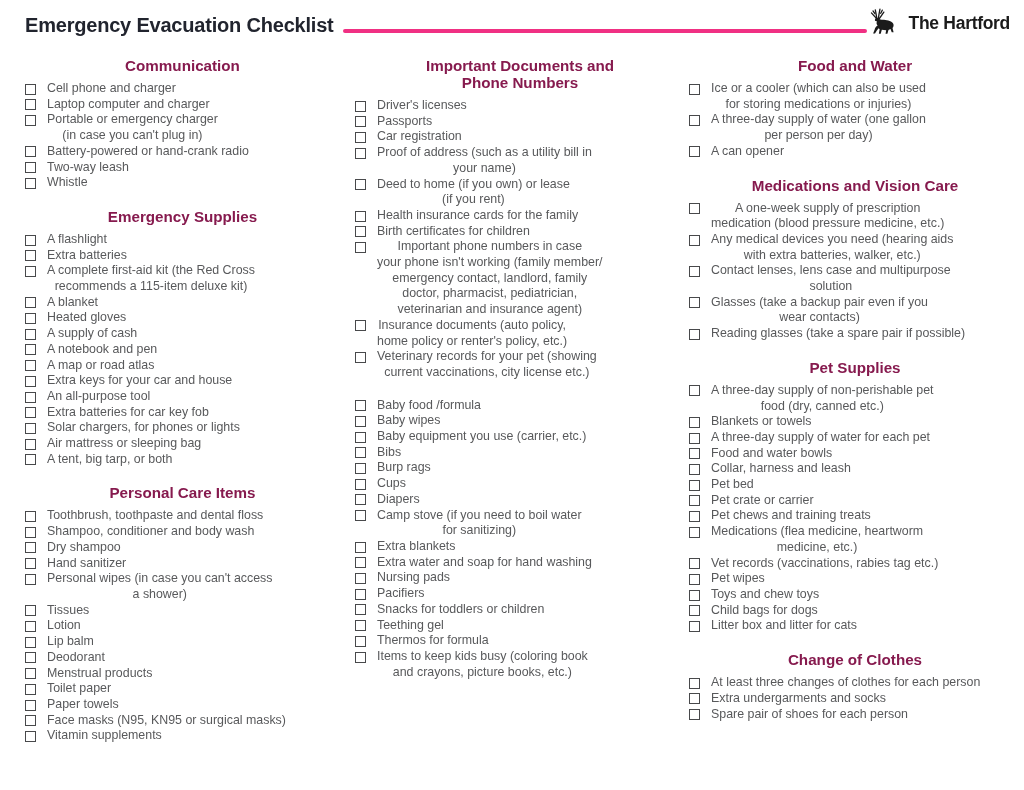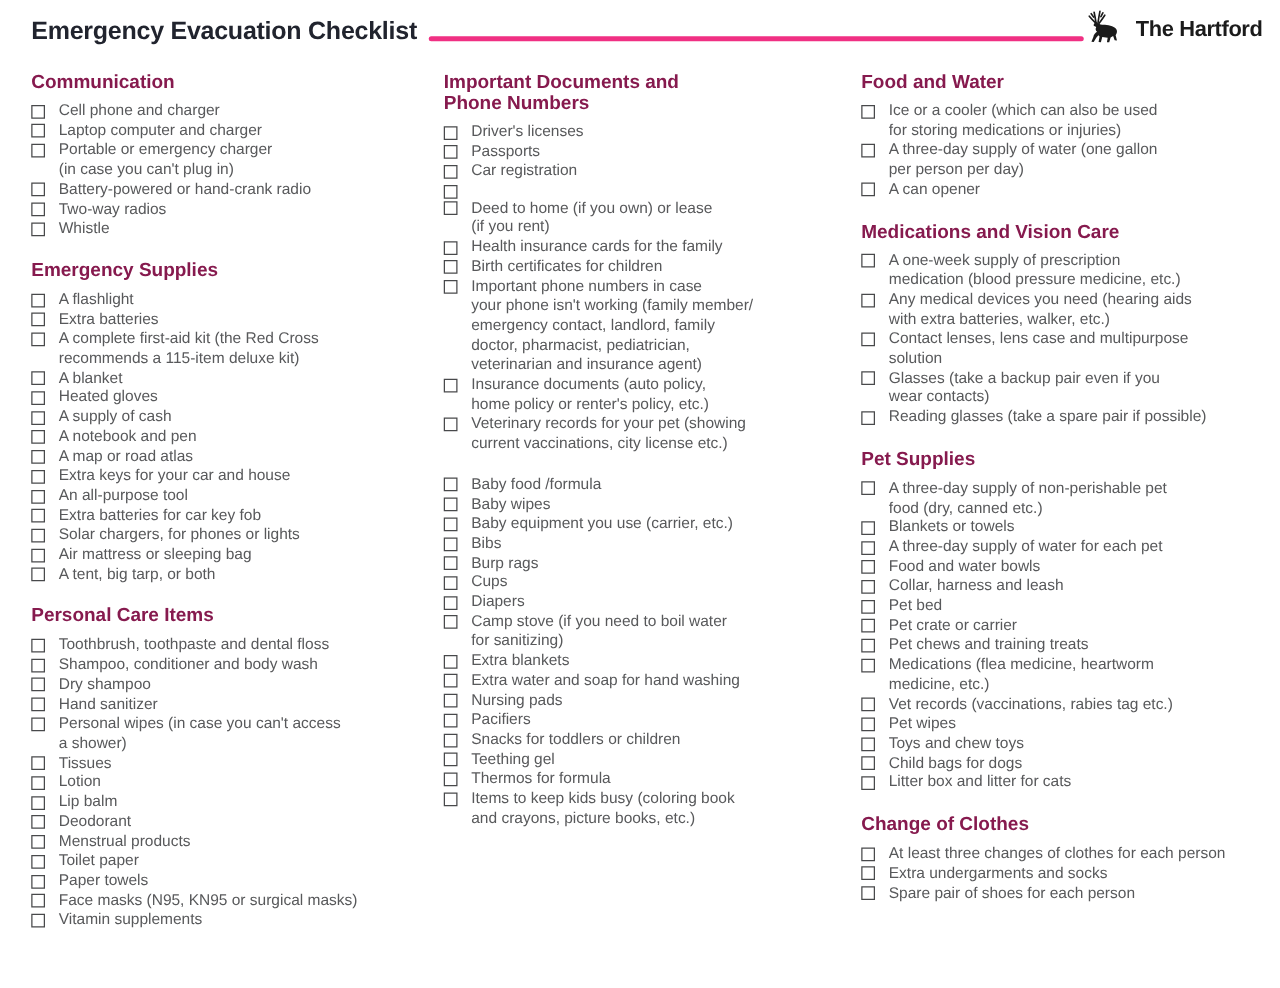--- a/index.html
+++ b/index.html
@@ -57,21 +57,21 @@
   }
   
   .col {
     position: absolute;
     top: 57px;
   }
   #col-1 { left: 25px;  width: 315px; }
   #col-2 { left: 355px; width: 330px; }
   #col-3 { left: 689px; width: 332px; }
 
-  .section { margin: 0 0 17px 0; }
+  .section { margin: 0 0 17px 0; text-align: center; }
   .section-heading {
     margin: 0 0 7px 0;
     font-size: 15.2px;
     line-height: 17px;
     font-weight: 700;
     color: #861a4e;
     white-space: pre-line;
   }
   .item {
     display: flex;
@@ -144,21 +144,21 @@
           <span class="checkbox"></span>
           <span class="item-text">Portable or emergency charger
 (in case you can't plug in)</span>
         </div>
         <div class="item">
           <span class="checkbox"></span>
           <span class="item-text">Battery-powered or hand-crank radio</span>
         </div>
         <div class="item">
           <span class="checkbox"></span>
-          <span class="item-text">Two-way radios</span>
+          <span class="item-text">Two-way leash</span>
         </div>
         <div class="item">
           <span class="checkbox"></span>
           <span class="item-text">Whistle</span>
         </div>
       </section>
       <section class="section">
         <h2 class="section-heading">Emergency Supplies</h2>
         <div class="item">
           <span class="checkbox"></span>
@@ -290,20 +290,22 @@
         <div class="item">
           <span class="checkbox"></span>
           <span class="item-text">Passports</span>
         </div>
         <div class="item">
           <span class="checkbox"></span>
           <span class="item-text">Car registration</span>
         </div>
         <div class="item">
           <span class="checkbox"></span>
+          <span class="item-text">Proof of address (such as a utility bill in
+your name)</span>
         </div>
         <div class="item">
           <span class="checkbox"></span>
           <span class="item-text">Deed to home (if you own) or lease
 (if you rent)</span>
         </div>
         <div class="item">
           <span class="checkbox"></span>
           <span class="item-text">Health insurance cards for the family</span>
         </div>

